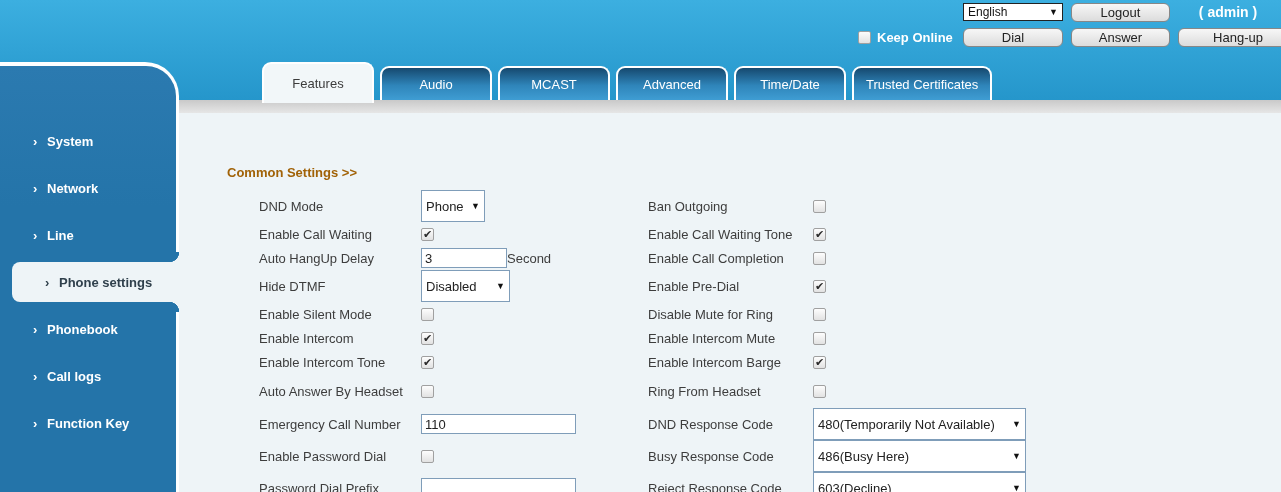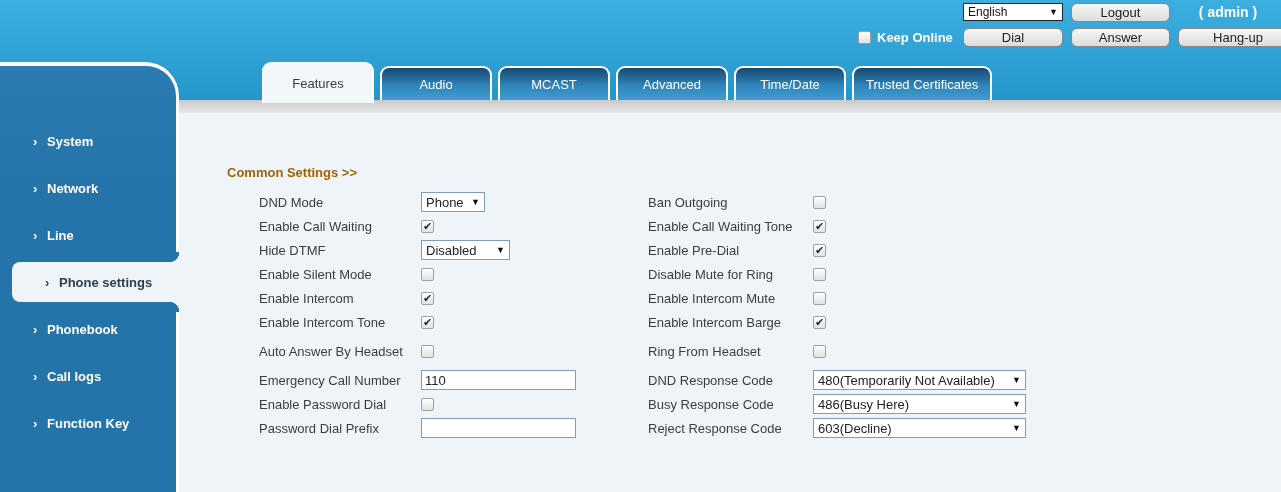--- a/index.html
+++ b/index.html
@@ -41,21 +41,21 @@
   .frow{display:flex;align-items:center;min-height:24px;}
   .frow.tall{min-height:34px;}
   .c1{width:162px;flex:none;}
   .c2{width:227px;flex:none;display:flex;align-items:center;}
   .c3{width:165px;flex:none;}
   .c4{width:213px;flex:none;display:flex;align-items:center;}
   .lbl{color:var(--label-text);line-height:15px;}
   .lbl.wrap{max-width:112px;}
   .input{height:20px;border:1px solid var(--field-border);background:#fff;font-family:inherit;font-size:13px;color:#222;padding:0 3px;}
   .in-sm{width:86px;} .in-md{width:155px;}
-  .sel{height:20px;border:1px solid var(--field-border);background:#fff;color:#222;display:inline-flex;align-items:center;justify-content:space-between;padding:0 4px;cursor:pointer;}
+  .sel{height:32px;border:1px solid var(--field-border);background:#fff;color:#222;display:inline-flex;align-items:center;justify-content:space-between;padding:0 4px;cursor:pointer;}
   .sel-sm{width:64px;} .sel-md{width:89px;} .sel-lg{width:213px;}
   .sel .arrow{font-size:9px;color:#111;margin-left:6px;}
   .cb{width:13px;height:13px;flex:none;border:1px solid #a0a0a0;border-radius:2px;background:linear-gradient(180deg,#fdfdfd,#e2e2e2);display:inline-flex;align-items:center;justify-content:center;font-size:11px;line-height:1;color:#2b2b2b;cursor:pointer;}
   .suffix{color:var(--label-text);}
 </style>
 </head>
 <body>
 
 <div class="header">
   <div class="lang-sel">
@@ -144,20 +144,35 @@
         </span>
       </div>
       <div class="c3"><span class="lbl">Enable Call Waiting Tone</span></div>
       <div class="c4">
         <span style="display: inline-flex; align-items: center;">
           <span class="cb">✔</span>
         </span>
       </div>
     </div>
     <div class="frow">
+      <div class="c1"><span class="lbl">Auto HangUp Delay</span></div>
+      <div class="c2">
+        <span style="display: inline-flex; align-items: center;">
+          <input class="input in-sm" type="text" value="3" style="">
+          <span class="suffix">Second</span>
+        </span>
+      </div>
+      <div class="c3"><span class="lbl">Enable Call Completion</span></div>
+      <div class="c4">
+        <span style="display: inline-flex; align-items: center;">
+          <span class="cb"></span>
+        </span>
+      </div>
+    </div>
+    <div class="frow">
       <div class="c1"><span class="lbl">Hide DTMF</span></div>
       <div class="c2">
         <span style="display: inline-flex; align-items: center;">
           <span class="sel sel-md">
             <span>Disabled</span>
             <span class="arrow">▼</span>
           </span>
         </span>
       </div>
       <div class="c3"><span class="lbl">Enable Pre-Dial</span></div>

